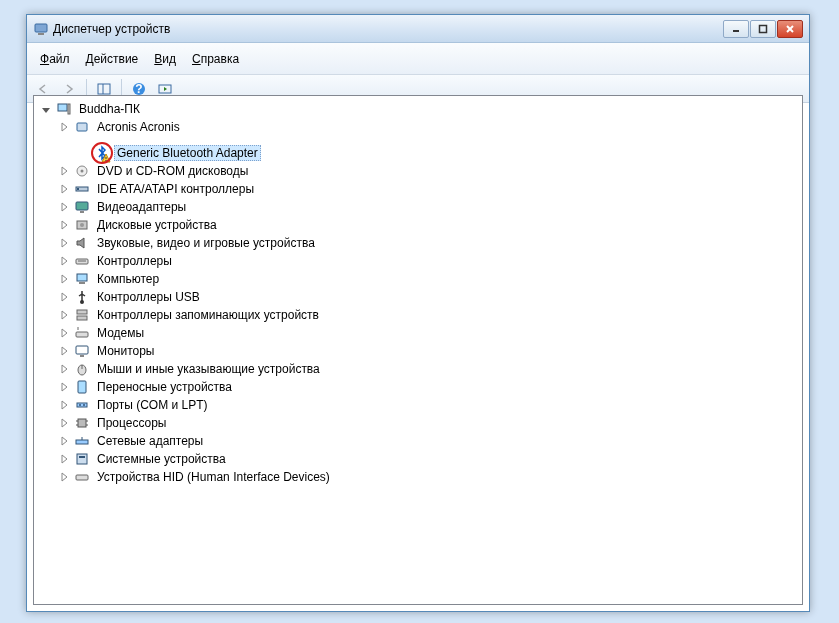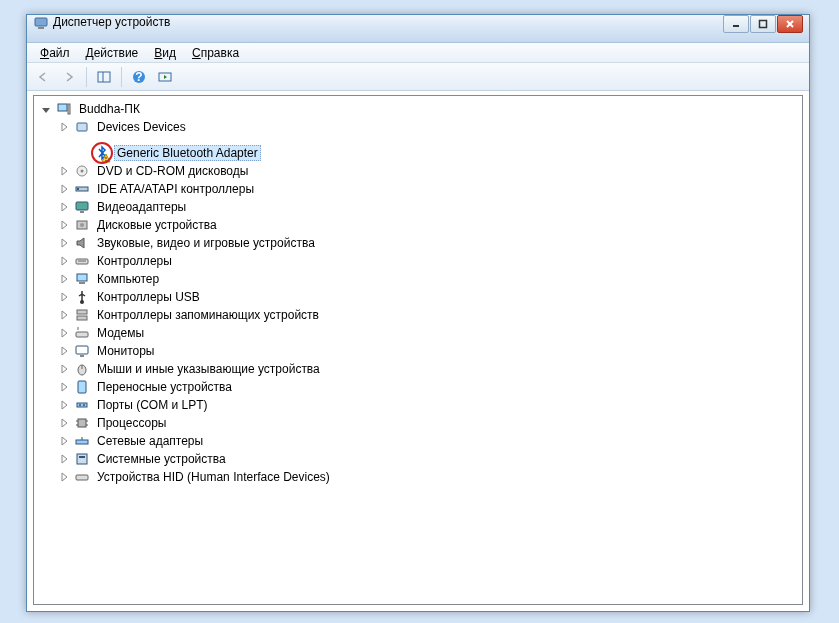--- a/index.html
+++ b/index.html
@@ -12,39 +12,40 @@
       width: 784px; height: 598px;
       background: #fff;
       border: 1px solid #5589b8;
       box-shadow: 0 0 8px rgba(0,0,0,0.3);
     }
     
     .titlebar {
       height: 28px;
       background: linear-gradient(to bottom, #eef4fb 0%, #d8e6f5 50%, #c5d9ee 100%);
       display: flex;
+      align-items: center;
       padding: 0 6px;
       border-bottom: 1px solid #aac3dc;
     }
     .titlebar-icon { width: 16px; height: 16px; margin-right: 4px; }
     .titlebar-text { flex: 1; color: #000; }
     .titlebar-controls { display: flex; gap: 1px; }
     .titlebar-btn {
       width: 26px; height: 18px;
       border: 1px solid #8fa9c7;
       background: linear-gradient(to bottom, #f5f9fc, #d6e4f1);
       border-radius: 2px;
       display: flex; align-items: center; justify-content: center;
       cursor: pointer;
     }
     .titlebar-btn.close { background: linear-gradient(to bottom, #e88e78, #d4442a); border-color: #a03020; }
     .titlebar-btn.close svg { stroke: #fff; }
     
     .menubar {
-      height: 20px;
+      height: 32px;
       background: linear-gradient(to bottom, #fafcfe, #e9f0f8);
       display: flex;
       align-items: center;
       padding: 0 6px;
       gap: 2px;
       border-bottom: 1px solid #d0dae5;
     }
     .menu-item {
       padding: 2px 7px;
       cursor: pointer;
@@ -221,21 +222,21 @@
                 <span class="tree-expander">
                   <svg width="10" height="10">
                     <path d="M3 1 L8 5 L3 9 Z" fill="none" stroke="#888"></path>
                   </svg>
                 </span>
                 <span class="tree-icon">
                   <svg width="16" height="16">
                     <rect x="3" y="4" width="10" height="8" rx="1" fill="#cde" stroke="#369"></rect>
                   </svg>
                 </span>
-                <span class="tree-label">Devices Devices</span>
+                <span class="tree-label">Acronis Acronis</span>
               </div>
             </div>
             <div class="tree-node">
               <div class="tree-children">
                 <div class="tree-row">
                   <span class="tree-expander"></span>
                   <span class="tree-icon">
                     <svg width="16" height="16">
                       <path d="M5 4 L11 11 L8 14 L8 2 L11 5 L5 12" fill="none" stroke="#0a5cc9" stroke-width="1.5"></path>
                     </svg>

